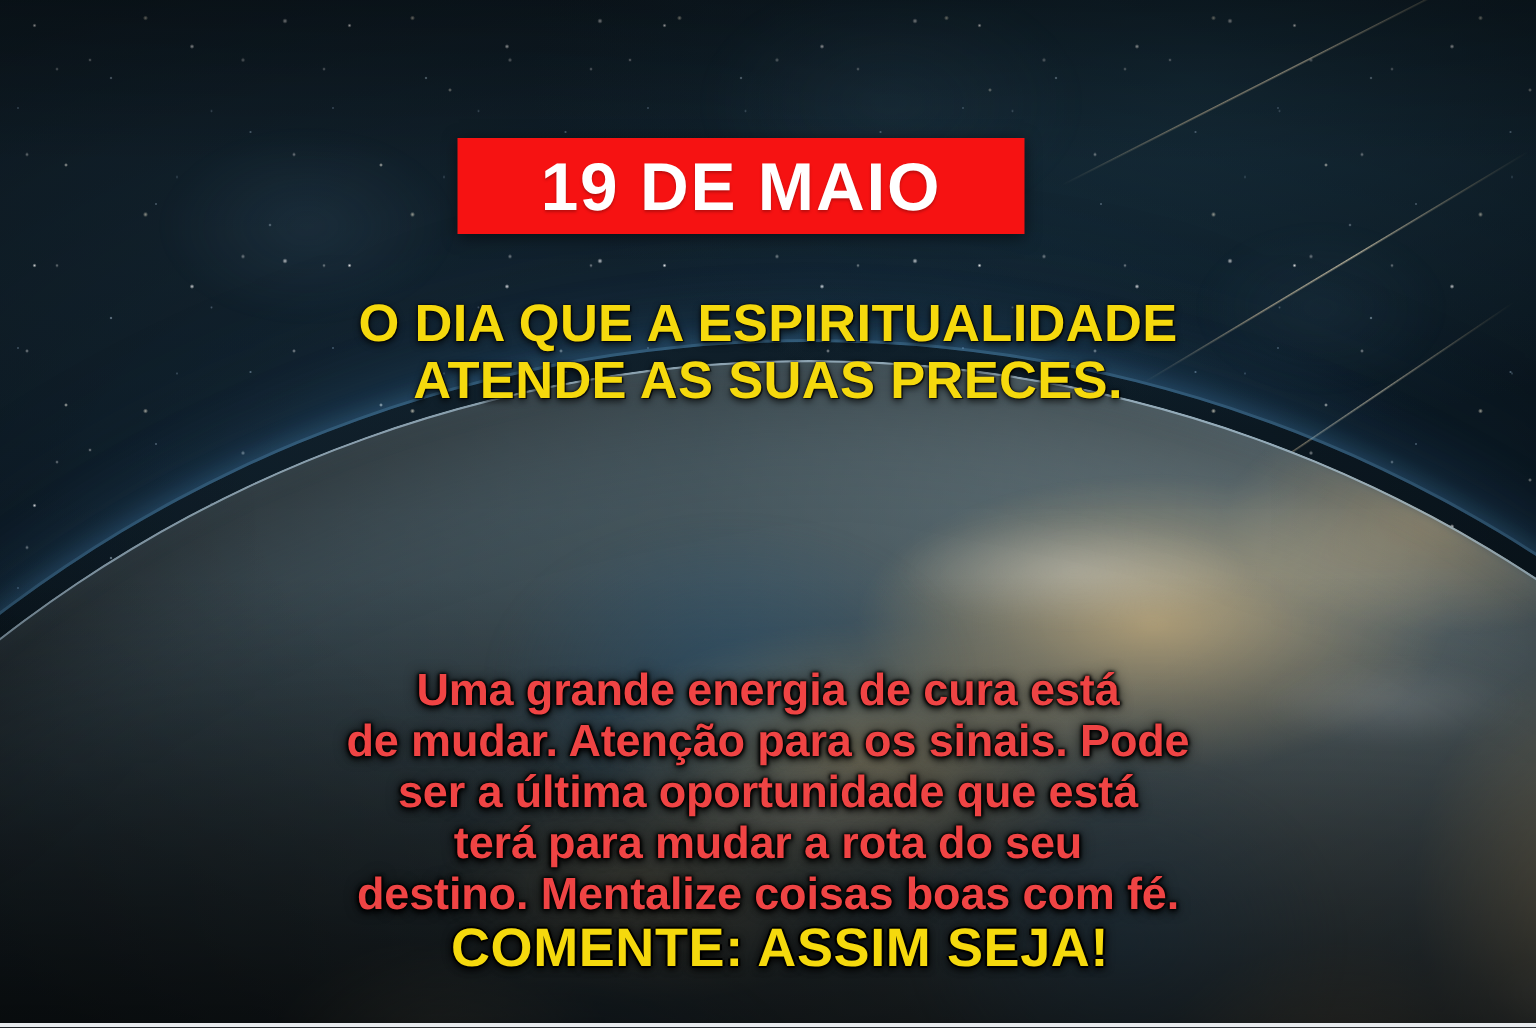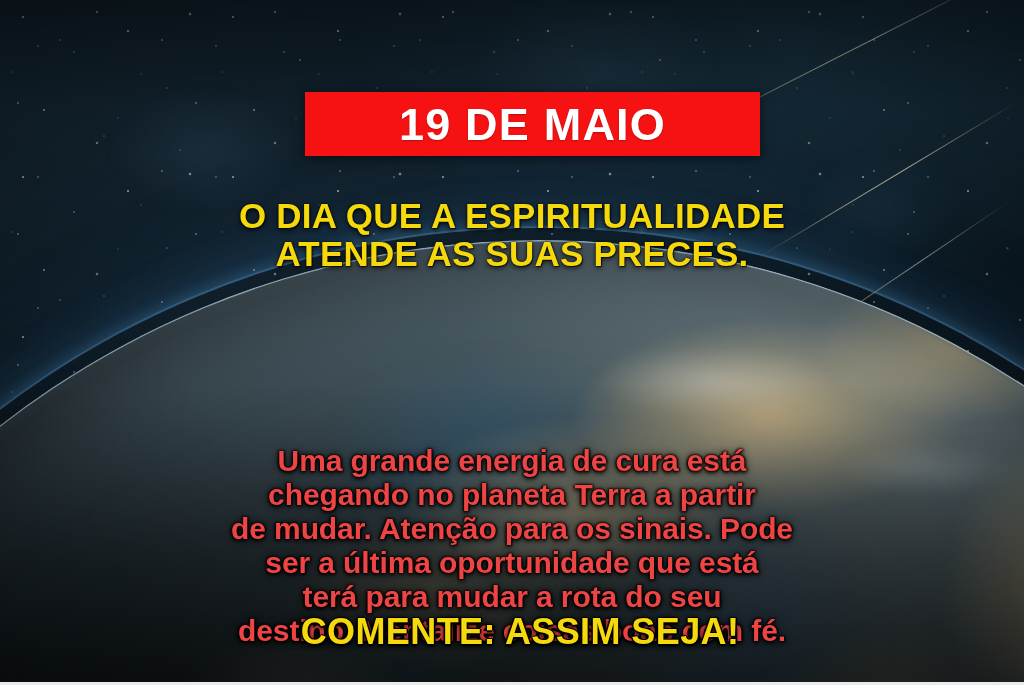--- a/index.html
+++ b/index.html
@@ -208,21 +208,21 @@
   .content {
     position: absolute;
     inset: 0;
     z-index: 6;
   }
 
   .date-banner {
     position: absolute;
     left: 305px;
     top: 92px;
-    width: 455px;
+    width: 378px;
     height: 64px;
     display: flex;
     align-items: center;
     justify-content: center;
     box-sizing: border-box;
   }
   .date-banner-bg {
     position: absolute;
     inset: 0;
     background: #f61212;
@@ -352,21 +352,20 @@
       <div class="date-banner-text">19 DE MAIO</div>
     </div>
 
     <div class="headline">
       <span class="hl">O DIA QUE A ESPIRITUALIDADE</span>
       <span class="hl">ATENDE AS SUAS PRECES.</span>
     </div>
 
     <div class="body-copy">
       <span class="bl">Uma grande energia de cura está</span>
-      <span class="bl">chegando no planeta Terra a partir</span>
       <span class="bl">de mudar. Atenção para os sinais. Pode</span>
       <span class="bl">ser a última oportunidade que está</span>
       <span class="bl">terá para mudar a rota do seu</span>
       <span class="bl">destino. Mentalize coisas boas com fé.</span>
     </div>
 
     <div class="cta">COMENTE: ASSIM SEJA!</div>
 
   </div>
 

